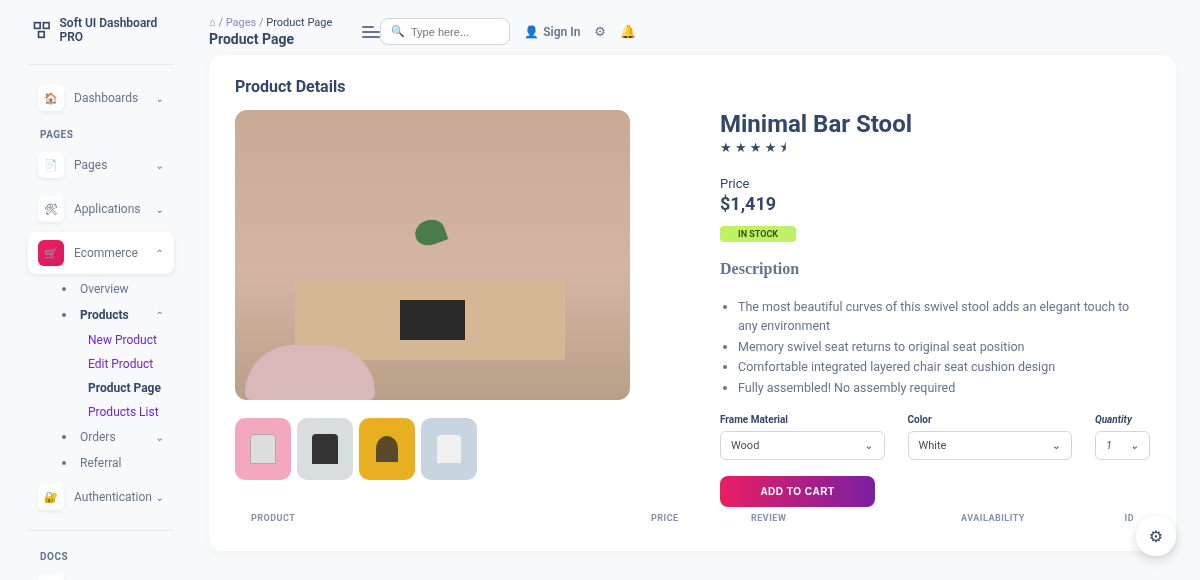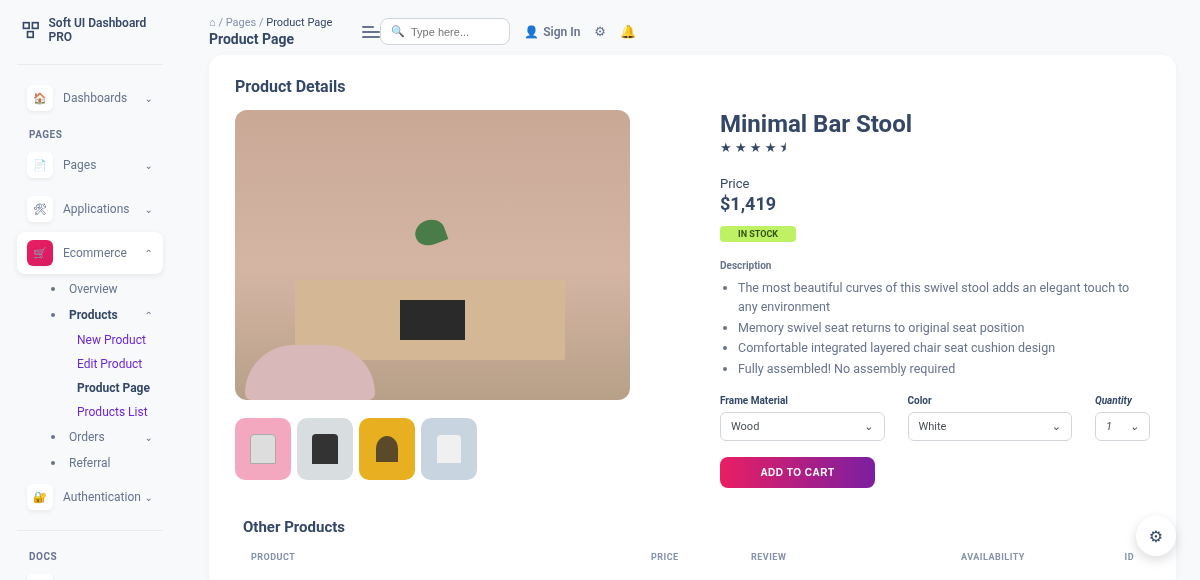--- a/index.html
+++ b/index.html
@@ -1,18 +1,18 @@
 <!DOCTYPE html>
 <html><head>
 <meta charset="utf-8">
 <style>
 * { box-sizing: border-box; margin: 0; padding: 0; }
 body { font-family: -apple-system, BlinkMacSystemFont, "Segoe UI", Roboto, sans-serif; background: #f8f9fa; color: #344767; font-size: 14px; width: 1200px; height: 580px; overflow: hidden; }
 
-.sidebar { position: fixed; left: 5px; top: 0; width: 170px; height: 100%; background: #f8f9fa; padding: 16px 12px; overflow-y: auto; }
+.sidebar { position: fixed; left: 16px; top: 0; width: 170px; height: 100%; background: #f8f9fa; padding: 16px 12px; overflow-y: auto; }
 .logo-row { display: flex; align-items: center; gap: 8px; margin-bottom: 20px; padding: 0 4px; }
 .logo-icon { width: 22px; height: 22px; }
 .logo-text { font-size: 12px; font-weight: 600; color: #344767; }
 .divider { border: none; border-top: 1px solid #e9ecef; margin: 12px 0; }
 
 .nav-section-label { font-size: 10px; font-weight: 700; color: #67748e; letter-spacing: 0.5px; padding: 8px 12px 4px; }
 .nav-item { display: flex; align-items: center; padding: 8px 10px; border-radius: 8px; margin-bottom: 2px; cursor: pointer; }
 .nav-item-icon { width: 26px; height: 26px; border-radius: 6px; background: #fff; display: flex; align-items: center; justify-content: center; margin-right: 10px; box-shadow: 0 2px 4px rgba(0,0,0,0.06); font-size: 11px; }
 .nav-item-icon.pink { background: linear-gradient(135deg, #e91e63, #d81b60); color: #fff; }
 .nav-item-label { font-size: 12px; color: #67748e; flex: 1; }
@@ -61,21 +61,21 @@
 .thumb.t1 .thumb-chair{ background:#ddd; border:1px solid #aaa;}
 .thumb.t3 .thumb-chair{ background:#5a4a2a; width:22px; height:26px; border-radius:50% 50% 0 0;}
 .thumb.t4 .thumb-chair{ background:#f0f0f0; width:24px; height:28px;}
 
 .product-right { flex: 1; }
 .product-name { font-size: 24px; font-weight: 700; color: #344767; }
 .stars { color: #344767; font-size: 13px; margin-bottom: 16px; }
 .price-label { font-size: 13px; color: #344767; margin-bottom: 2px; }
 .price-value { font-size: 18px; font-weight: 700; color: #344767; margin-bottom: 10px; }
 .stock-badge { display: inline-block; background: #bef264; color: #365314; font-size: 9px; font-weight: 700; padding: 3px 18px; border-radius: 4px; margin-bottom: 18px; }
-.desc-label { font-size: 10px; font-weight: 700; color: #67748e; margin-bottom: 8px; }
+.desc-label { font-size: 16px; font-weight: 700; color: #67748e; margin-bottom: 20px; font-family: Liberation Serif, serif; }
 .desc-list { list-style: disc; padding-left: 18px; margin-bottom: 16px; }
 .desc-list li { font-size: 12.5px; color: #67748e; line-height: 1.5; margin-bottom: 2px; }
 .options-row { display: flex; gap: 23px; margin-bottom: 16px; }
 .option { flex: 1; }
 .option.qty { flex: 0 0 55px; font-style: italic; }
 .option-label { font-size: 10px; font-weight: 700; color: #344767; margin-bottom: 6px; display: block; }
 .select { width: 100%; border: 1px solid #d2d6da; border-radius: 6px; padding: 7px 10px; font-size: 11px; color: #495057; background: #fff; display: flex; justify-content: space-between; align-items: center; cursor: pointer; }
 .add-cart-btn { background: linear-gradient(90deg, #e91e63, #7b1fa2); color: #fff; border: none; border-radius: 8px; padding: 10px 0; width: 155px; font-size: 10px; font-weight: 700; cursor: pointer; letter-spacing: 0.5px; }
 
 .other-title { font-size: 15px; font-weight: 700; color: #344767; margin-top: 30px; margin-bottom: 10px; padding-left: 8px; }
@@ -260,21 +260,20 @@
             <div class="select">
                 <span>1</span>
                 <span>⌄</span>
               </div>
           </div>
         </div>
         <button class="add-cart-btn">ADD TO CART</button>
       </div>
     </div>
 
-    <div class="other-title">Other Products</div>
     <div class="table-header">
       <div class="th product">PRODUCT</div>
       <div class="th price">PRICE</div>
       <div class="th review">REVIEW</div>
       <div class="th avail">AVAILABILITY</div>
       <div class="th id">ID</div>
     </div>
   </div>
 </main>
 

